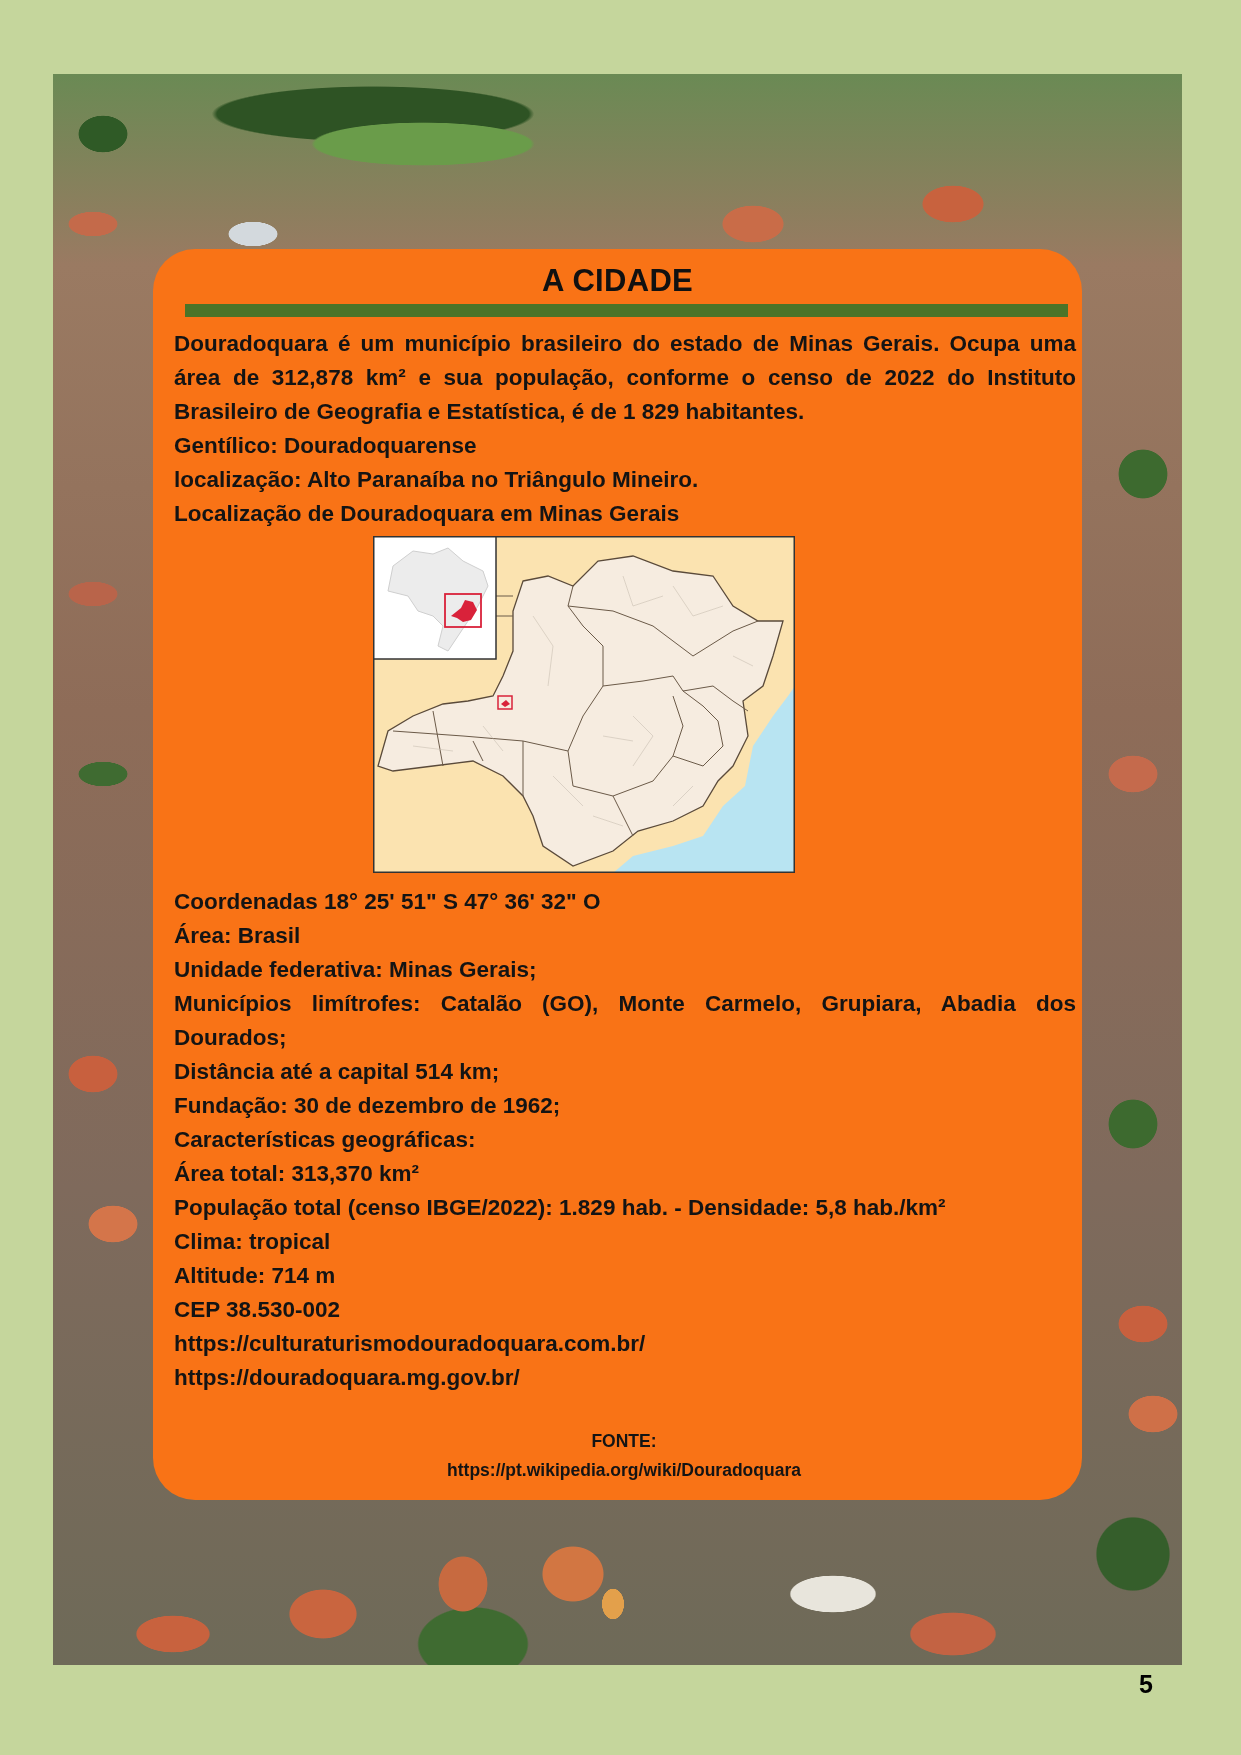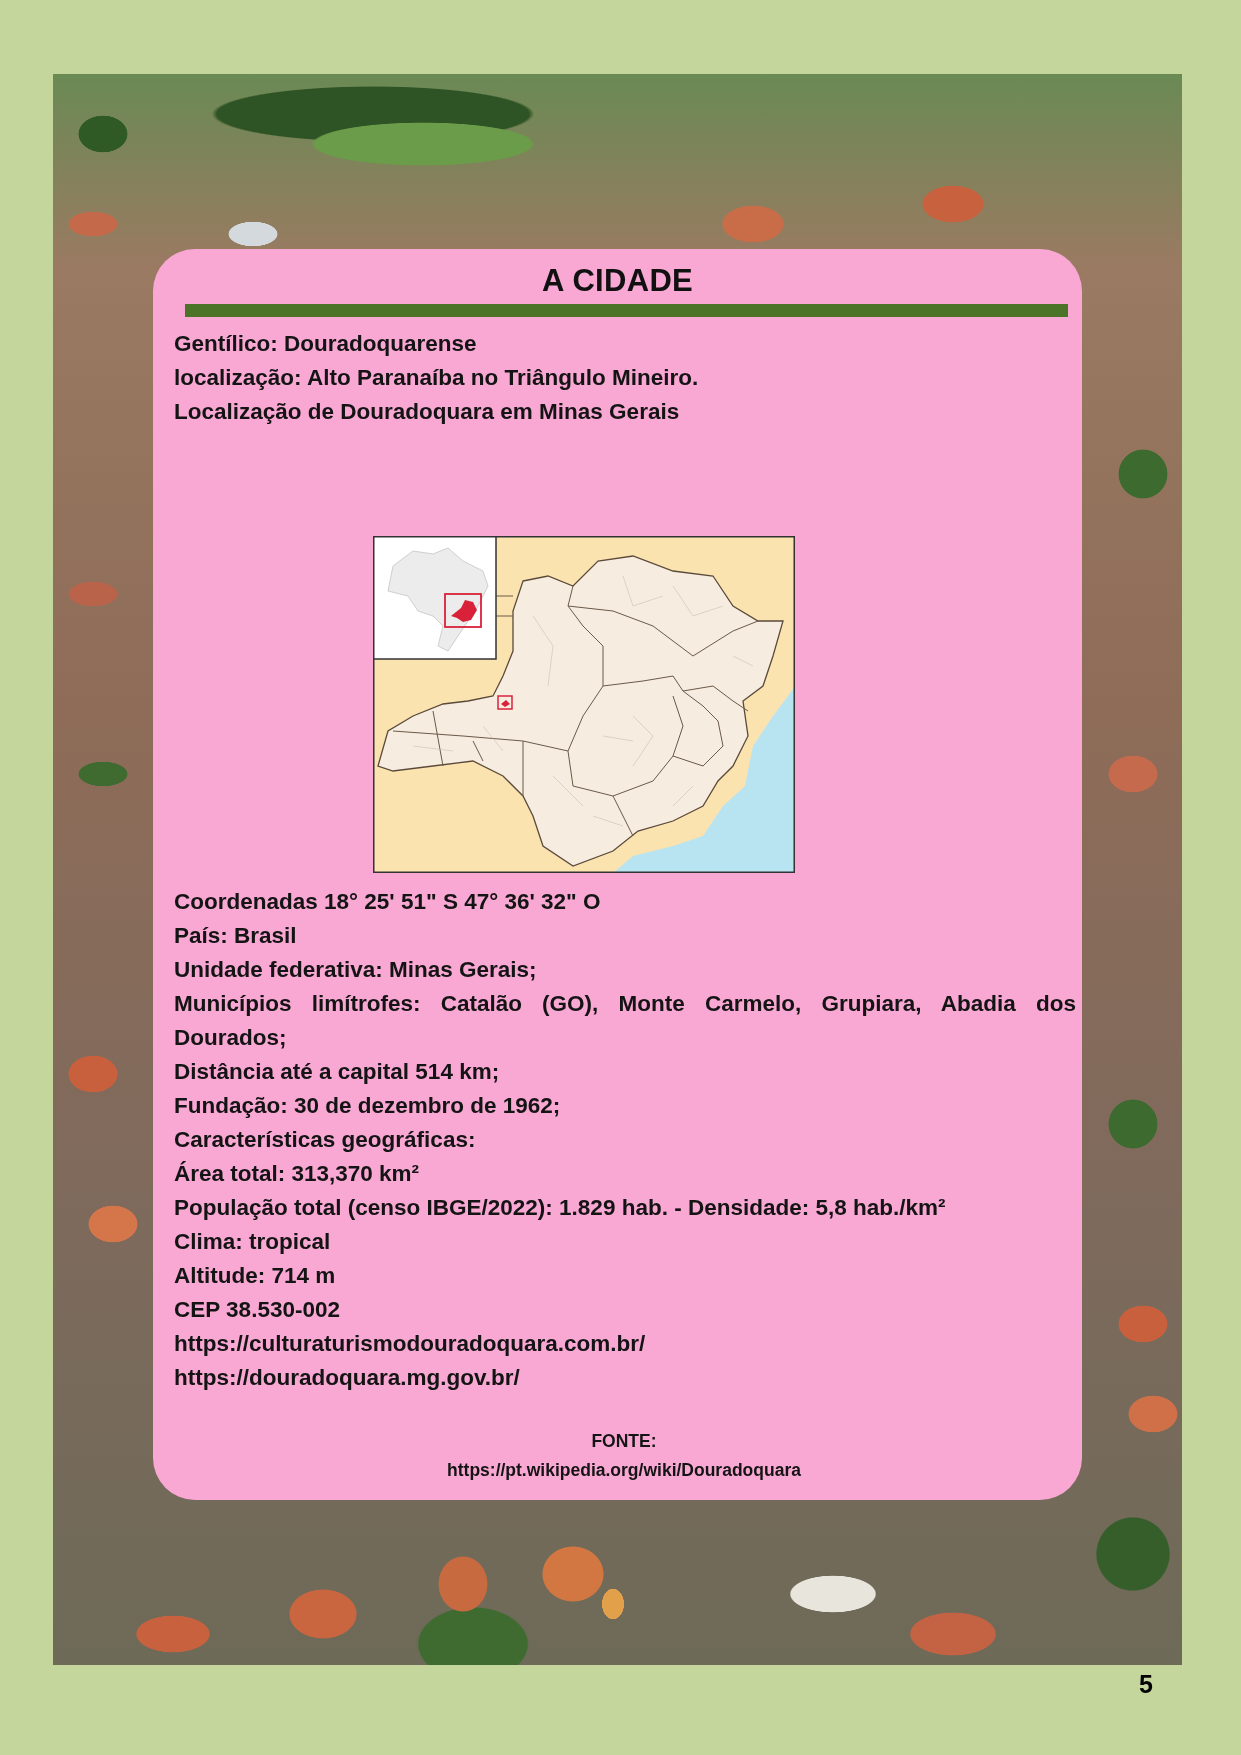--- a/index.html
+++ b/index.html
@@ -35,21 +35,21 @@
       radial-gradient(ellipse 40px 30px at 1090px 1250px, #c8603e 60%, transparent 62%),
       radial-gradient(ellipse 40px 30px at 1100px 1340px, #cf7048 60%, transparent 62%),
       radial-gradient(ellipse 50px 30px at 900px 130px, #c8623e 60%, transparent 62%),
       radial-gradient(ellipse 50px 30px at 700px 150px, #c96c48 60%, transparent 62%),
       radial-gradient(ellipse 60px 25px at 560px 190px, #d07246 60%, transparent 62%),
       radial-gradient(ellipse 40px 20px at 200px 160px, #d3d9dd 60%, transparent 62%),
       linear-gradient(180deg, #6a8a54 0%, #9a7a62 12%, #8e6c58 40%, #7f6a5c 70%, #6e6a58 100%);
   }
   .panel {
     position:absolute; left:153px; top:249px; width:929px; height:1251px;
-    background:#f9a8d4; border-radius:42px;
+    background:#f97316; border-radius:42px;
   }
   .title {
     position:absolute; left:0; right:0; top:14px; text-align:center;
     font-size:31px; font-weight:bold; color:#111; letter-spacing:0.3px;
   }
   .title-bar {
     position:absolute; left:32px; top:55px; width:883px; height:13px;
     background:#4b7428;
   }
   .content {
@@ -78,20 +78,21 @@
 </head>
 <body>
 
 <div class="photo"></div>
 
 <div class="panel">
   <div class="title">A CIDADE</div>
   <div class="title-bar"></div>
 
   <div class="content">
+    <p class="justify">Douradoquara é um município brasileiro do estado de Minas Gerais. Ocupa uma área de 312,878 km² e sua população, conforme o censo de 2022 do Instituto Brasileiro de Geografia e Estatística, é de 1 829 habitantes.</p>
     <p>Gentílico:  Douradoquarense</p>
     <p>localização: Alto Paranaíba no Triângulo Mineiro.</p>
     <p>Localização de Douradoquara em Minas Gerais</p>
   </div>
 
   <div class="map-wrap">
     <svg width="422" height="337" viewBox="0 0 422 337" xmlns="http://www.w3.org/2000/svg">
 
       <rect x="0" y="0" width="422" height="337" fill="#fbe3b0"></rect>
 
@@ -124,21 +125,21 @@
       <path d="M20 30 L40 15 L60 18 L75 12 L90 25 L110 35 L115 50 L105 70 L95 85 L85 100 L75 115 L65 110 L70 90 L60 80 L45 75 L35 60 L15 55 Z" fill="#ececec" stroke="#cfcfcf" stroke-width="1"></path>
       <rect x="72" y="58" width="36" height="33" fill="none" stroke="#d9223a" stroke-width="1.8"></rect>
       <path d="M78 80 L88 72 L92 64 L100 66 L104 74 L98 84 L90 86 L84 82 Z" fill="#d9223a"></path>
 
       <rect x="0.75" y="0.75" width="420.5" height="335.5" fill="none" stroke="#333" stroke-width="1.5"></rect>
     </svg>
   </div>
 
   <div class="info">
     <p>Coordenadas  18° 25' 51" S 47° 36' 32" O</p>
-    <p>País:  Brasil</p>
+    <p>Área:  Brasil</p>
     <p>Unidade federativa:  Minas Gerais;</p>
     <p class="justify">Municípios limítrofes:  Catalão (GO), Monte Carmelo, Grupiara, Abadia dos Dourados;</p>
     <p>Distância até a capital  514 km;</p>
     <p>Fundação:  30 de dezembro de 1962;</p>
     <p>Características geográficas:</p>
     <p>Área total: 313,370 km²</p>
     <p>População total (censo IBGE/2022):  1.829 hab.  -  Densidade:  5,8 hab./km²</p>
     <p>Clima:  tropical</p>
     <p>Altitude:  714 m</p>
     <p>CEP  38.530-002</p>

